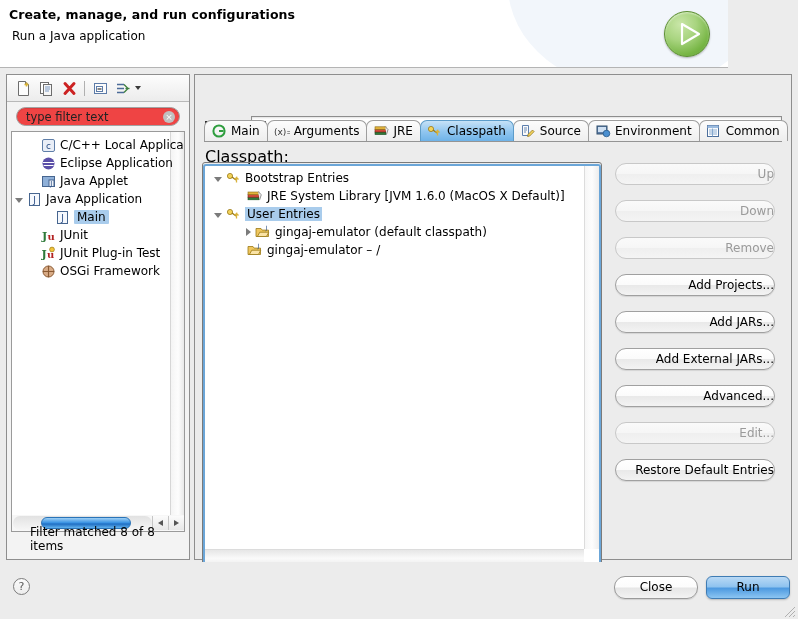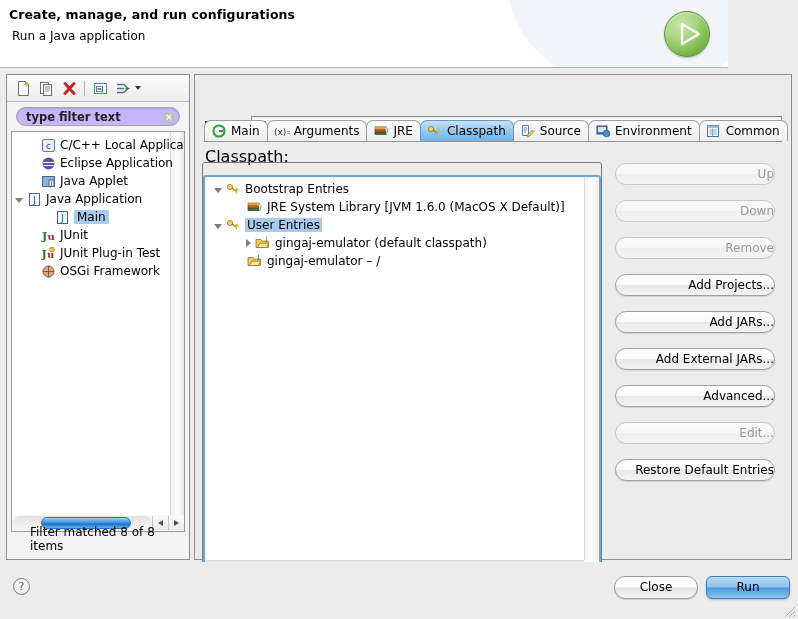--- a/index.html
+++ b/index.html
@@ -115,25 +115,24 @@
     width: 182px; height: 28px;
     background: #f3f3f3;
     display: flex;
     align-items: center;
     justify-content: center;
   }
   .filter-box {
     width: 164px; height: 19px;
     border: 1px solid #a3a3a3;
     border-radius: 10px;
-    background: #c4b5fd;
+    background: #ef4444;
     position: relative;
     box-sizing: border-box;
     box-shadow: inset 0 1px 1px rgba(0,0,0,0.10);
-    font-weight: bold;
   }
   .filter-text {
     position: absolute;
     left: 9px; top: 2px;
     font-size: 11.5px;
     color: #222;
   }
   .filter-clear {
     position: absolute;
     right: 4px; top: 3px;
@@ -317,21 +316,21 @@
 
   .section-label {
     position: absolute;
     left: 10px; top: 72px;
     font-size: 16px;
   }
 
   
   .cp-frame {
     position: absolute;
-    left: 8px; top: 100px;
+    left: 8px; top: 89px;
     width: 398px; height: 402px;
     border: 2px solid #6ba6d8;
     border-radius: 3px;
     background: #fff;
     box-sizing: border-box;
     overflow: hidden;
   }
   .cp-outline {
     position: absolute;
     left: 7px; top: 87px;

